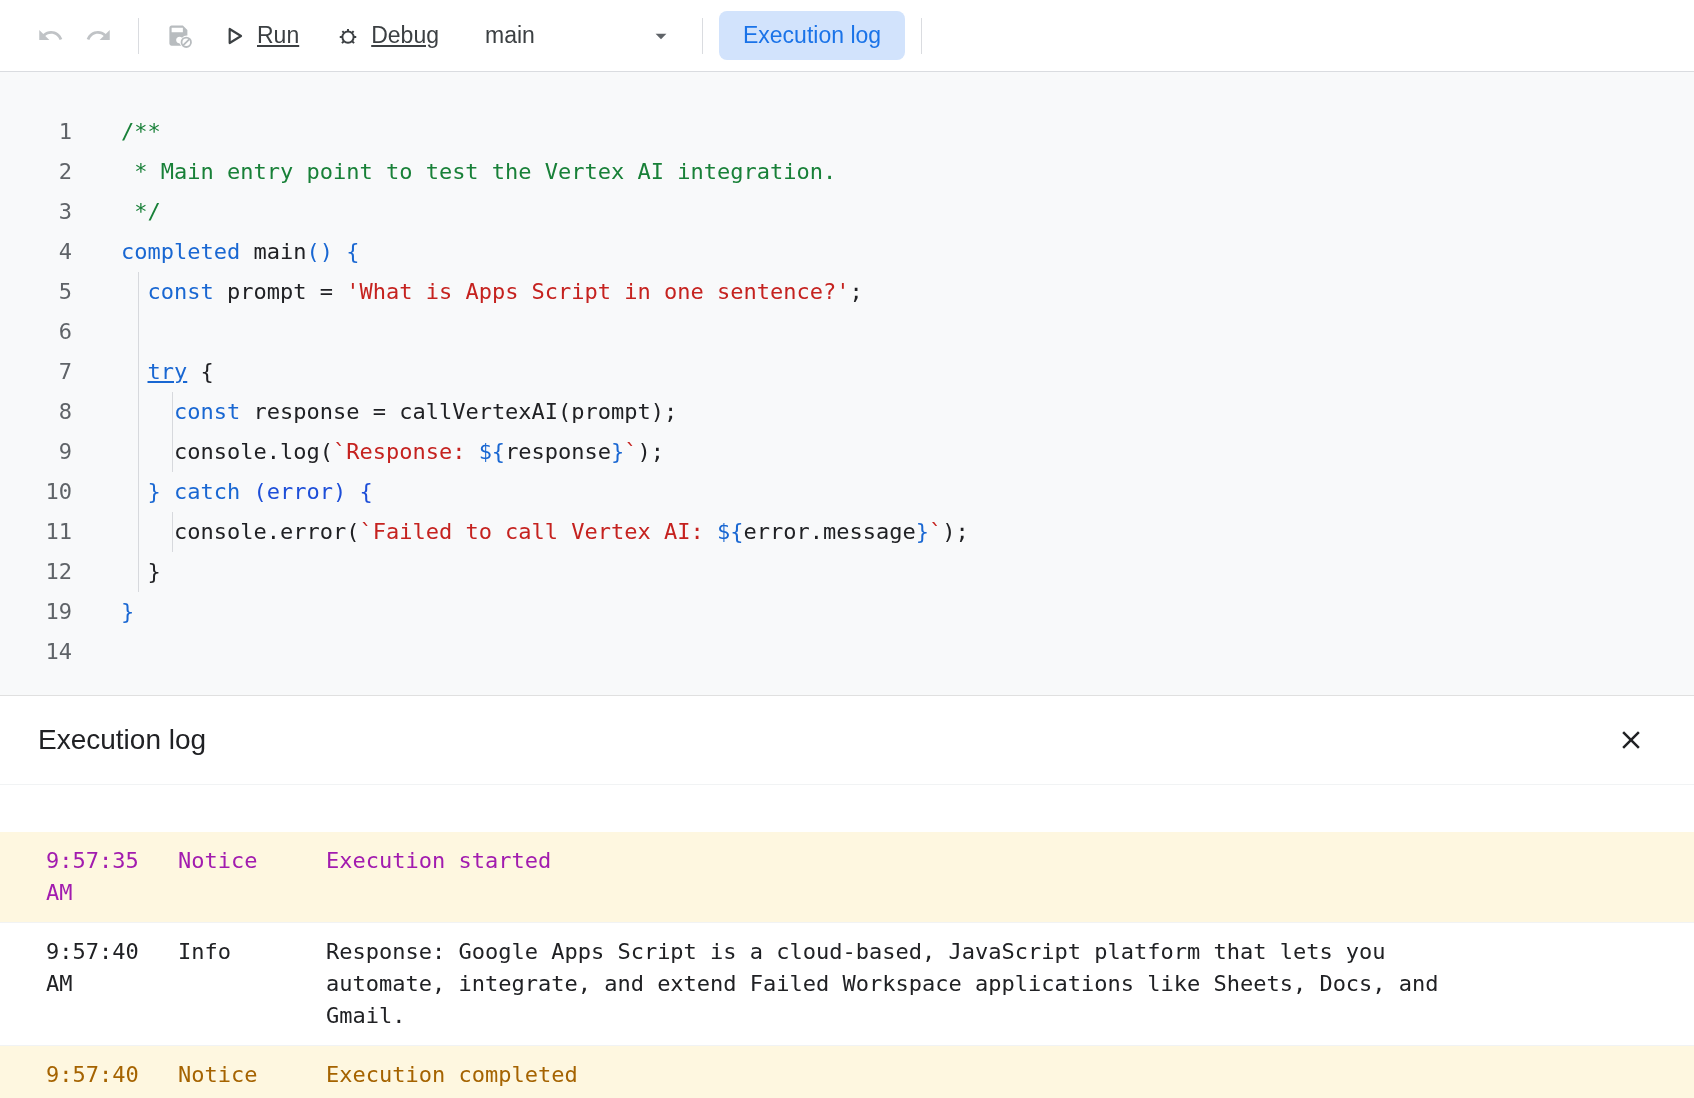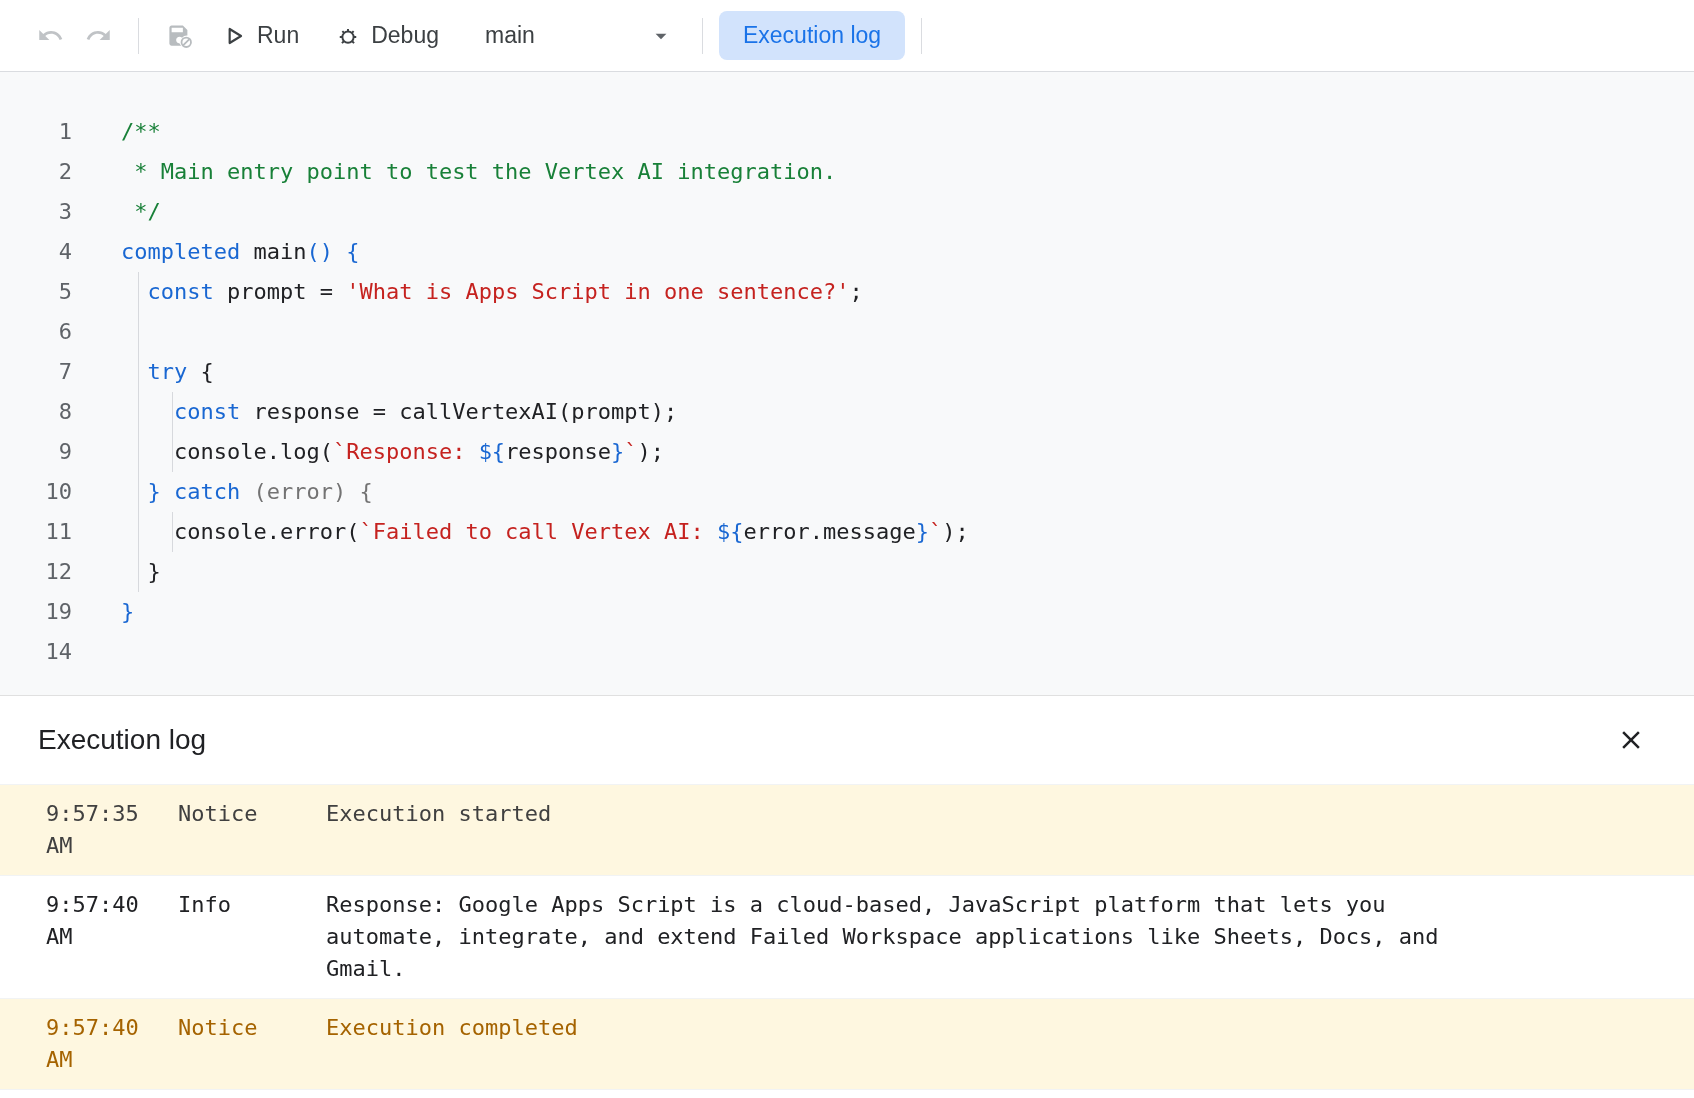--- a/index.html
+++ b/index.html
@@ -22,21 +22,21 @@
     display:flex; align-items:center; justify-content:center;
     cursor:pointer; padding:0;
   }
   .icon-btn svg { width:27px; height:27px; }
   .tb-divider { width:1px; height:36px; background:#dadce0; margin:0 16px; }
   .text-btn {
     display:flex; align-items:center; gap:10px;
     border:none; background:none; cursor:pointer;
     font-family:"Liberation Sans", sans-serif;
     font-size:23px; font-weight:500; color:#3c4043;
-    padding:0 18px; height:48px;
+    padding:0 18px; height:48px;text-decoration:underline;
   }
   .text-btn svg { width:26px; height:26px; }
   .fn-select {
     display:flex; align-items:center; justify-content:space-between;
     width:215px; height:48px; margin-left:14px; padding:0 12px 0 14px;
     border:none; background:none; cursor:pointer;
     font-family:"Liberation Sans", sans-serif;
     font-size:23px; color:#3c4043;
   }
   .fn-select svg { width:26px; height:26px; }
@@ -128,45 +128,45 @@
 </div>
 
 <div class="editor">
   <div>
       <div class="code-line"><span class="ln">1</span><span class="code"><span style="color: rgb(24, 128, 56);">/**</span></span></div>
       <div class="code-line"><span class="ln">2</span><span class="code"><span style="color: rgb(24, 128, 56);"> * Main entry point to test the Vertex AI integration.</span></span></div>
       <div class="code-line"><span class="ln">3</span><span class="code"><span style="color: rgb(24, 128, 56);"> */</span></span></div>
       <div class="code-line"><span class="ln">4</span><span class="code"><span style="color: rgb(25, 103, 210);">completed</span><span style="color: rgb(32, 33, 36);"> main</span><span style="color: rgb(25, 103, 210);">()</span><span style="color: rgb(32, 33, 36);"> </span><span style="color: rgb(25, 103, 210);">{</span></span></div>
       <div class="code-line"><span class="ln">5</span><span class="code"><span style="color: rgb(32, 33, 36);">  </span><span style="color: rgb(25, 103, 210);">const</span><span style="color: rgb(32, 33, 36);"> prompt = </span><span style="color: rgb(197, 34, 31);">'What is Apps Script in one sentence?'</span><span style="color: rgb(32, 33, 36);">;</span></span></div>
       <div class="code-line"><span class="ln">6</span><span class="code"></span></div>
-      <div class="code-line"><span class="ln">7</span><span class="code"><span style="color: rgb(32, 33, 36);">  </span><span style="color: rgb(25, 103, 210);">try</span><span style="color: rgb(32, 33, 36);"> {</span></span></div>
+      <div class="code-line"><span class="ln">7</span><span class="code"><span style="color: rgb(32, 33, 36);">  </span><span style="color: rgb(25, 103, 210); text-decoration: underline;">try</span><span style="color: rgb(32, 33, 36);"> {</span></span></div>
       <div class="code-line"><span class="ln">8</span><span class="code"><span style="color: rgb(32, 33, 36);">    </span><span style="color: rgb(25, 103, 210);">const</span><span style="color: rgb(32, 33, 36);"> response = callVertexAI(prompt);</span></span></div>
       <div class="code-line"><span class="ln">9</span><span class="code"><span style="color: rgb(32, 33, 36);">    console.log(</span><span style="color: rgb(197, 34, 31);">`Response: </span><span style="color: rgb(25, 103, 210);">${</span><span style="color: rgb(32, 33, 36);">response</span><span style="color: rgb(25, 103, 210);">}</span><span style="color: rgb(197, 34, 31);">`</span><span style="color: rgb(32, 33, 36);">);</span></span></div>
-      <div class="code-line"><span class="ln">10</span><span class="code"><span style="color: rgb(32, 33, 36);">  </span><span style="color: rgb(25, 103, 210);">}</span><span style="color: rgb(32, 33, 36);"> </span><span style="color: rgb(25, 103, 210);">catch</span><span style="color: #737373;"> (error) {</span></span></div>
+      <div class="code-line"><span class="ln">10</span><span class="code"><span style="color: rgb(32, 33, 36);">  </span><span style="color: rgb(25, 103, 210);">}</span><span style="color: rgb(32, 33, 36);"> </span><span style="color: rgb(25, 103, 210);">catch</span><span style="color: #1d4ed8;"> (error) {</span></span></div>
       <div class="code-line"><span class="ln">11</span><span class="code"><span style="color: rgb(32, 33, 36);">    console.error(</span><span style="color: rgb(197, 34, 31);">`Failed to call Vertex AI: </span><span style="color: rgb(25, 103, 210);">${</span><span style="color: rgb(32, 33, 36);">error.message</span><span style="color: rgb(25, 103, 210);">}</span><span style="color: rgb(197, 34, 31);">`</span><span style="color: rgb(32, 33, 36);">);</span></span></div>
       <div class="code-line"><span class="ln">12</span><span class="code"><span style="color: rgb(32, 33, 36);">  }</span></span></div>
       <div class="code-line"><span class="ln">19</span><span class="code"><span style="color: rgb(25, 103, 210);">}</span></span></div>
       <div class="code-line"><span class="ln">14</span><span class="code"></span></div>
     </div>
   <div class="indent-guide" style="left:138px; top:200px; height:320px;"></div>
   <div class="indent-guide" style="left:172px; top:320px; height:80px;"></div>
   <div class="indent-guide" style="left:172px; top:440px; height:40px;"></div>
 </div>
 
 <div class="log-panel">
   <div class="log-header">
     <span class="log-title">Execution log</span>
     <button class="close-btn">
       <svg viewBox="0 0 24 24" fill="#202124">
         <path d="M19 6.41L17.59 5 12 10.59 6.41 5 5 6.41 10.59 12 5 17.59 6.41 19 12 13.41 17.59 19 19 17.59 13.41 12z"></path>
       </svg>
     </button>
   </div>
   <div class="log-entries">
-      <div class="log-row notice" style="background: rgb(254, 247, 224); color: #404040;">
+      <div class="log-row notice" style="background: rgb(254, 247, 224); color: #a21caf; margin-top: 47px;">
         <div class="log-time">9:57:35 AM</div>
         <div class="log-level">Notice</div>
         <div class="log-message">Execution started</div>
       </div>
       <div class="log-row info" style="background: rgb(255, 255, 255); color: rgb(32, 33, 36);">
         <div class="log-time">9:57:40 AM</div>
         <div class="log-level">Info</div>
         <div class="log-message">Response: Google Apps Script is a cloud-based, JavaScript platform that lets you automate, integrate, and extend Failed Workspace applications like Sheets, Docs, and Gmail.</div>
       </div>
       <div class="log-row notice" style="background: rgb(254, 247, 224); color: rgb(165, 99, 0);">

